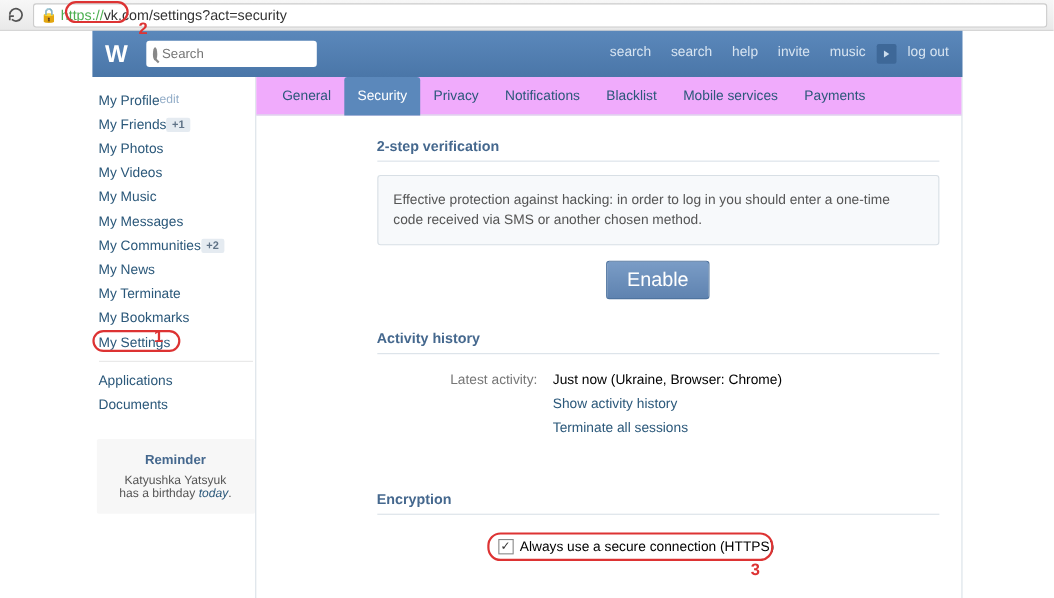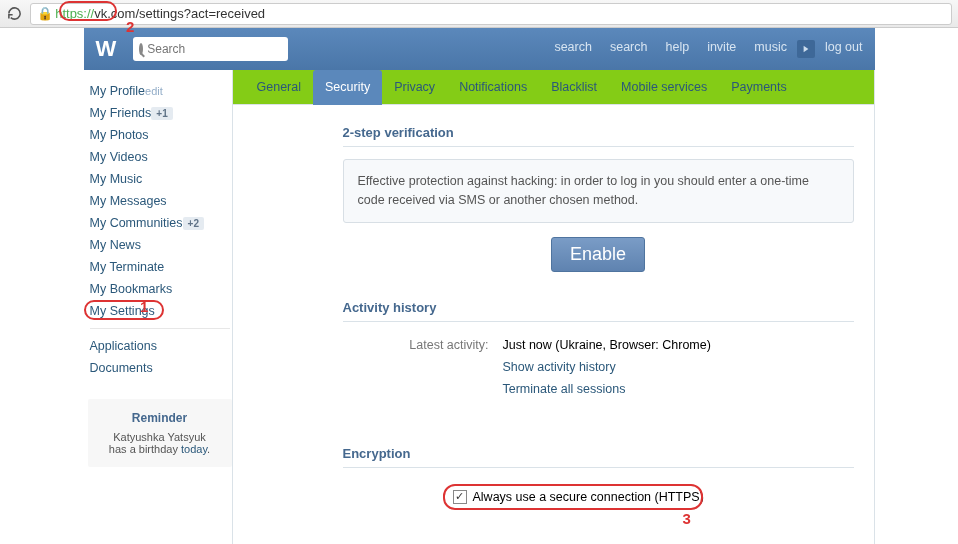--- a/index.html
+++ b/index.html
@@ -35,25 +35,25 @@
 .sidebar { width: 148px; padding: 10px 0 0 4px; }
 .side-item { display: flex; align-items: center; padding: 4px 6px 4px 2px; font-size: 12.5px; color: #2b587a; cursor: pointer; position: relative; }
 .side-item .badge { background: #e5ebf1; color: #607387; font-size: 10px; padding: 1px 5px; border-radius: 2px; font-weight: bold; }
 .side-item .edit { color: #93adc8; font-size: 11px; }
 .side-sep { border-top: 1px solid #e7e7e7; margin: 6px 2px; }
 .side-annot { position: absolute; border: 2px solid #d33; border-radius: 10px; left: -4px; top: 0px; width: 80px; height: 20px; pointer-events: none; }
 .side-annot-num { position: absolute; left: 140px; top: 298px; color: #d33; font-size: 15px; font-weight: bold; }
 .reminder { margin-top: 20px; padding: 12px 6px; text-align: center; background: #f7f7f7; border-radius: 2px; }
 .reminder-title { color: #45688e; font-weight: bold; margin-bottom: 6px; font-size: 12px; }
 .reminder-text { font-size: 11px; color: #555; }
-.reminder-text a { color: #2b587a; text-decoration: none; }
+.reminder-text a { color: #2b587a; text-decoration: none; font-style: italic; }
 
 
 .main { flex: 1; border-left: 1px solid #dae2e8; border-right: 1px solid #dae2e8; background: #fff; }
-.tabs { display: flex; border-bottom: 1px solid #dae2e8; padding: 0 12px; background: #84cc16; }
+.tabs { display: flex; border-bottom: 1px solid #dae2e8; padding: 0 12px; background: #f0abfc; }
 .tab { padding: 10px 12px; font-size: 12.5px; color: #2b587a; cursor: pointer; }
 .tab.active { background: #5b88bb; color: #fff; border-radius: 3px 3px 0 0; margin-bottom: -1px; }
 .main-body { padding: 20px 20px 20px 110px; }
 .section-title { color: #45688e; font-weight: bold; font-size: 13px; border-bottom: 1px solid #dae2e8; padding-bottom: 6px; margin-bottom: 12px; }
 .info-box { border: 1px solid #d8dfe5; background: #f7f9fb; padding: 12px 14px; border-radius: 3px; font-size: 12.5px; line-height: 1.5; color: #555; }
 .btn-row { text-align: center; margin: 14px 0 28px; }
 .btn { background: #6a8db8; background: linear-gradient(#7a9cc6, #5f83b0); color: #fff; border: 1px solid #4f749f; padding: 6px 18px; border-radius: 3px; font-size: 18px; cursor: pointer; }
 .kv-row { display: flex; padding: 4px 0; font-size: 12.5px; }
 .kv-label { width: 160px; text-align: right; color: #777; padding-right: 14px; }
 .kv-value { color: #000; }
@@ -71,21 +71,21 @@
   <div class="browser-bar">
     <div class="reload-icon">
       <svg width="15" height="15" viewBox="0 0 24 24" fill="none" stroke="#555" stroke-width="2.5">
           <path d="M3 12a9 9 0 1 1 3 6.7"></path>
           <path d="M3 20v-6h6"></path>
         </svg>
     </div>
     <div class="url-box">
       <span class="lock-icon">🔒</span>
       <span class="url-https">https://</span>
-        <span>vk.com/settings?act=received</span>
+        <span>vk.com/settings?act=security</span>
       <div class="url-annot"></div>
       <div class="url-annot-num">2</div>
     </div>
   </div>
 
   <div class="content-wrap">
     <div class="layout">
       <div class="header">
         <div class="logo">W</div>
         <div class="search-box">

